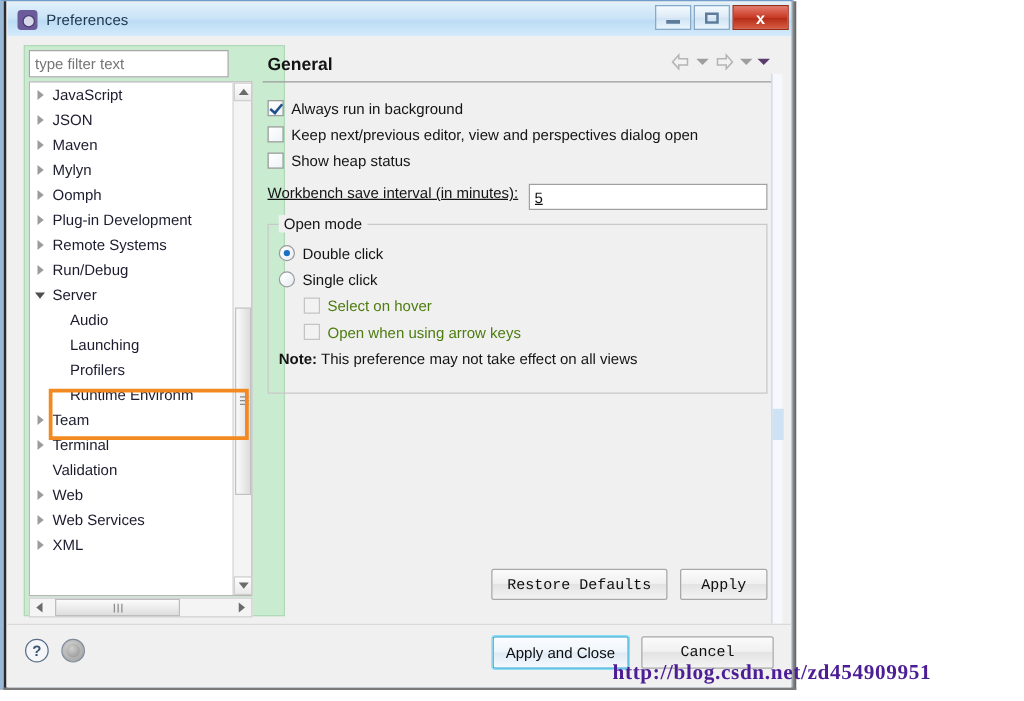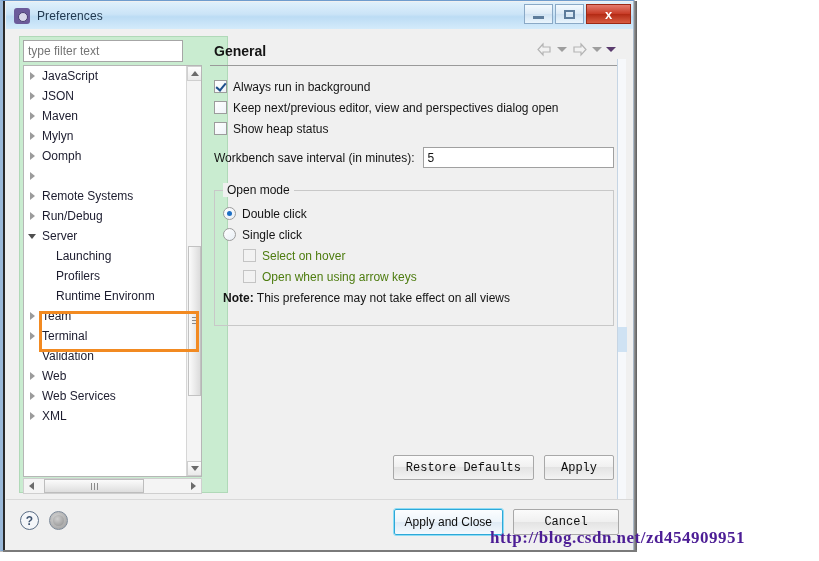--- a/index.html
+++ b/index.html
@@ -268,23 +268,23 @@
     position: absolute; left: 3px; top: 0px;
     width: 4px; height: 8px;
     border: solid #1d4f8c;
     border-width: 0 2px 2px 0;
     transform: rotate(40deg);
   }
   .chk-row.disabled { color: #4d7c0f; }
   .chk-row.disabled .checkbox { background: #f2f2f2; border-color: #c4c4c4; }
 
   .field-row {
-    display: flex; align-items: center;
-    margin-top: 8px; margin-bottom: 22px;
-    font-size: 12px; color: #141414;
+    display: flex; align-items: flex-start;
+    margin-top: 8px; margin-bottom: 11px;
+    font-size: 12px; color: #141414; text-decoration: underline;
   }
   .field-label { margin-right: 8px; }
   .text-input {
     flex: 1;
     height: 21px;
     border: 1px solid #a0a0a0;
     background: #ffffff;
     font-size: 12px; color: #141414;
     padding: 0 4px;
     font-family: "Liberation Sans", sans-serif;
@@ -472,38 +472,43 @@
               <div class="tree-item">
                 <span class="tw">
                   <span class="arrow-collapsed"></span>
                 </span>
                 <span class="tree-label">Oomph</span>
               </div>
               <div class="tree-item">
                 <span class="tw">
                   <span class="arrow-collapsed"></span>
                 </span>
+                <span class="tree-label">Plug-in Development</span>
               </div>
               <div class="tree-item">
                 <span class="tw">
                   <span class="arrow-collapsed"></span>
                 </span>
                 <span class="tree-label">Remote Systems</span>
               </div>
               <div class="tree-item">
                 <span class="tw">
                   <span class="arrow-collapsed"></span>
                 </span>
                 <span class="tree-label">Run/Debug</span>
               </div>
               <div class="tree-item">
                 <span class="tw">
                   <span class="arrow-expanded"></span>
                 </span>
                 <span class="tree-label">Server</span>
+              </div>
+              <div class="tree-item">
+                <span class="tw"></span>
+                <span class="tree-label indent-1">Audio</span>
               </div>
               <div class="tree-item">
                 <span class="tw"></span>
                 <span class="tree-label indent-1">Launching</span>
               </div>
               <div class="tree-item">
                 <span class="tw"></span>
                 <span class="tree-label indent-1">Profilers</span>
               </div>
               <div class="tree-item">

